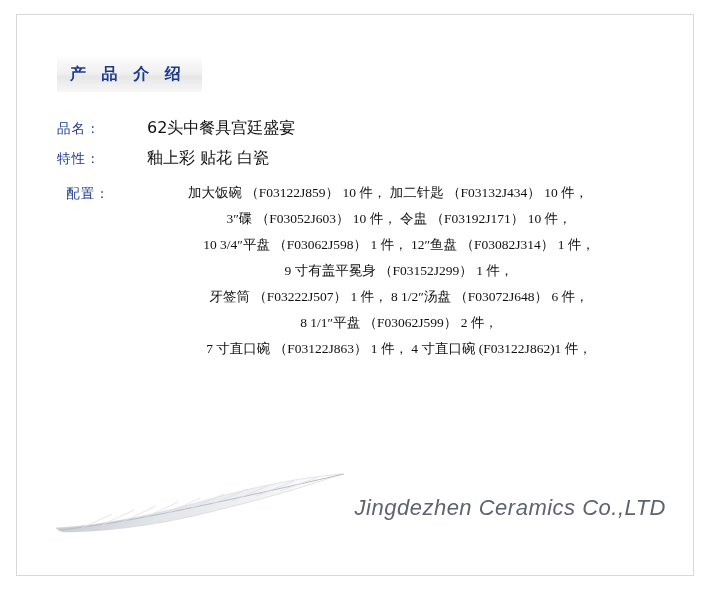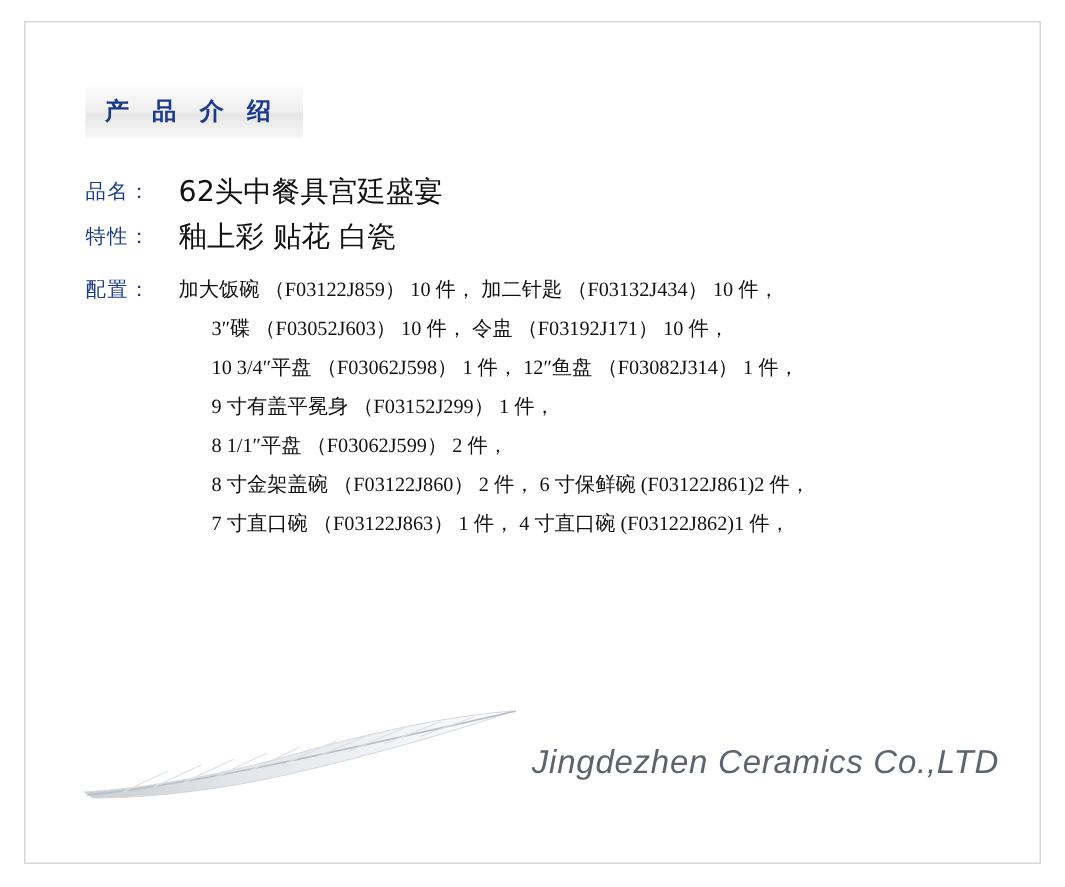--- a/index.html
+++ b/index.html
@@ -66,29 +66,31 @@
     flex: 0 0 auto;
     width: 62px;
     font-size: 13.5px;
     color: #1b3a8c;
     line-height: 20px;
     letter-spacing: 1px;
     white-space: nowrap;
   }
   .field-value {
     flex: 1 1 auto;
-    font-size: 19px;
+    font-size: 16px;
     color: #111111;
     line-height: 20px;
     white-space: nowrap;
+    margin-left: 28px;
   }
   .config-block {
     display: flex;
     align-items: flex-start;
     margin-top: 12px;
+    text-align: center;
   }
   .config-label {
     flex: 0 0 auto;
     width: 62px;
     font-size: 13.5px;
     color: #1b3a8c;
     line-height: 26px;
     letter-spacing: 1px;
     white-space: nowrap;
   }
@@ -143,22 +145,22 @@
       <div class="field-value">釉上彩  贴花  白瓷</div>
     </div>
 
     <div class="config-block">
       <div class="config-label">配置：</div>
       <div class="config-lines">
         <div class="config-line">加大饭碗 （F03122J859） 10 件， 加二针匙 （F03132J434） 10 件，</div>
         <div class="config-line indent">3″碟 （F03052J603） 10 件， 令盅 （F03192J171） 10 件，</div>
         <div class="config-line indent">10 3/4″平盘 （F03062J598） 1 件， 12″鱼盘 （F03082J314） 1 件，</div>
         <div class="config-line indent">9 寸有盖平冕身 （F03152J299） 1 件，</div>
+        <div class="config-line indent">牙签筒 （F03222J507） 1 件， 8 1/2″汤盘 （F03072J648） 6 件，</div>
         <div class="config-line indent">8 1/1″平盘 （F03062J599） 2 件，</div>
-        <div class="config-line indent">8 寸金架盖碗 （F03122J860） 2 件， 6 寸保鲜碗 (F03122J861)2 件，</div>
         <div class="config-line indent">7 寸直口碗 （F03122J863） 1 件， 4 寸直口碗 (F03122J862)1 件，</div>
       </div>
     </div>
   </div>
 
   <svg class="feather" viewBox="0 0 300 80">
     <defs>
       <linearGradient id="featherGrad" x1="0" y1="0" x2="1" y2="0">
         <stop offset="0%" stop-color="#c9ccd2"></stop>
         <stop offset="35%" stop-color="#e2e5e9"></stop>

